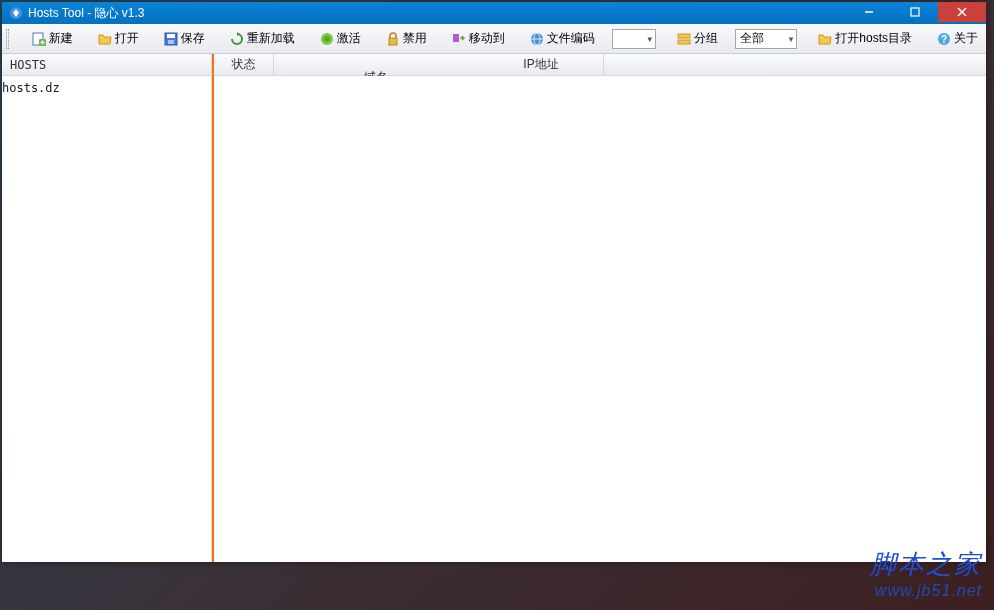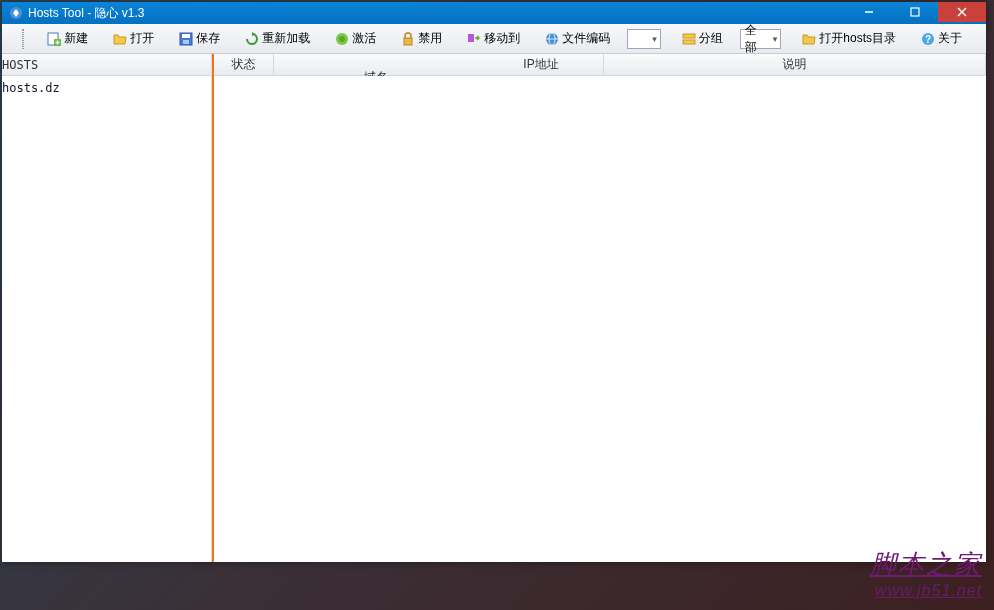--- a/index.html
+++ b/index.html
@@ -52,21 +52,21 @@
       font-size: 10px;
       cursor: pointer;
     }
     .win-btn.close { background: #c8413b; width: 48px; }
     .toolbar {
       height: 30px;
       background: linear-gradient(to bottom, #f8f9fb, #e8eaee);
       border-bottom: 1px solid #c8ccd4;
       display: flex;
       align-items: center;
-      padding: 0 20px;
+      padding: 0 4px;
       gap: 16px;
     }
     .tb-grip {
       width: 4px;
       height: 20px;
       border-left: 1px dotted #999;
       border-right: 1px dotted #999;
       margin-right: 2px;
     }
     .tb-btn {
@@ -115,21 +115,21 @@
       width: 210px;
       border-right: 1px solid #d4d8dc;
       display: flex;
       flex-direction: column;
       background: #fff;
     }
     .sidebar-header {
       height: 22px;
       background: linear-gradient(to bottom, #fafbfc, #e8ebef);
       border-bottom: 1px solid #d4d8dc;
-      padding-left: 0;
+      padding-left: 8px;
       display: flex;
       align-items: center;
       font-family: SimSun, monospace;
       font-size: 12px;
       color: #333;
     }
     .sidebar-list { flex: 1; padding: 3px 0; }
     .sidebar-item {
       padding: 2px 0;
       font-family: SimSun, monospace;
@@ -160,23 +160,22 @@
     .th.status { width: 60px; }
     .th.domain { width: 205px; margin-top: 23px; }
     .th.ip { width: 125px; }
     .th.desc { flex: 1; }
     .table-body { flex: 1; background: #fff; }
     .watermark {
       position: absolute;
       right: 12px;
       bottom: 10px;
       text-align: right;
-      color: #701a75;
+      color: #1d4ed8;
       pointer-events: none;
-      text-decoration: underline;
     }
     .watermark-main {
       font-size: 26px;
       font-style: italic;
       font-family: "STKaiti", "KaiTi", serif;
       letter-spacing: 2px;
     }
     .watermark-sub {
       font-size: 16px;
       font-style: italic;
@@ -343,21 +342,20 @@
       <div class="sidebar-header">HOSTS</div>
       <div class="sidebar-list">
         <div class="sidebar-item">hosts.dz</div>
       </div>
     </div>
     <div class="main">
       <div class="table-header">
         <div class="th status">状态</div>
         <div class="th domain">域名</div>
         <div class="th ip">IP地址</div>
-        <div class="th desc">说明</div>
       </div>
       <div class="table-body"></div>
     </div>
   </div>
 </div>
 
 <div class="watermark">
   <div class="watermark-main">脚本之家</div>
   <div class="watermark-sub">www.jb51.net</div>
 </div>

